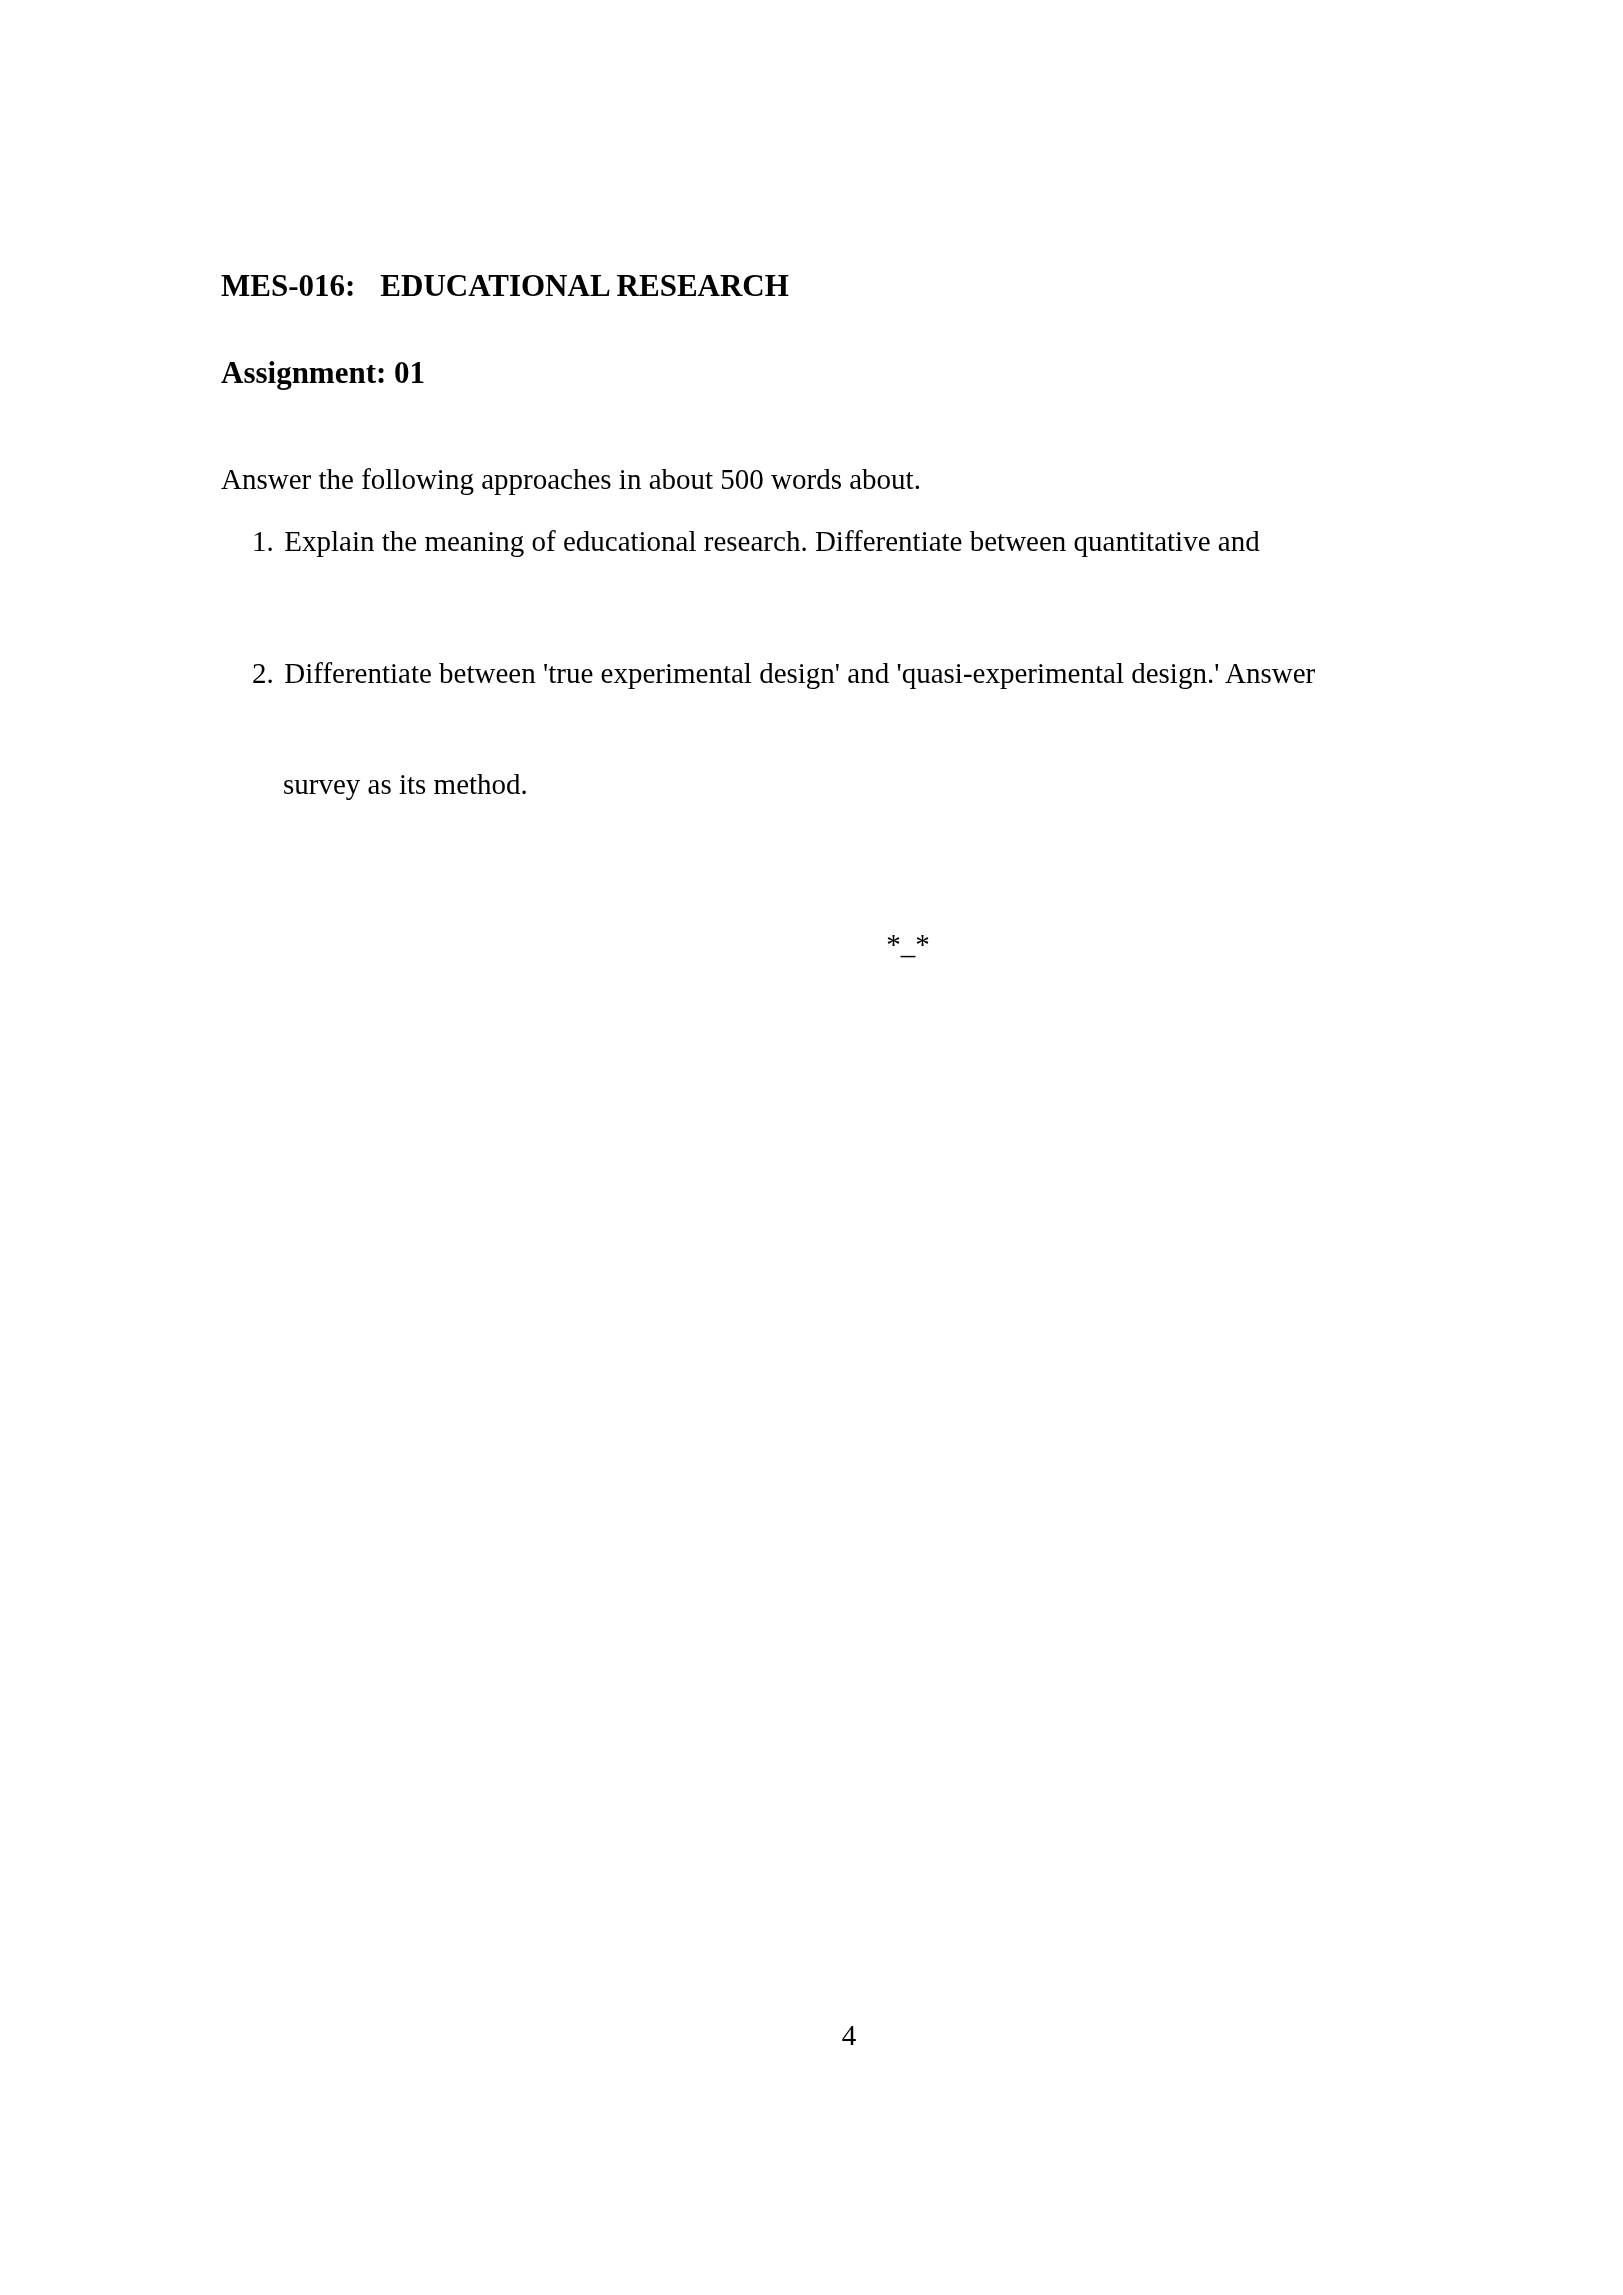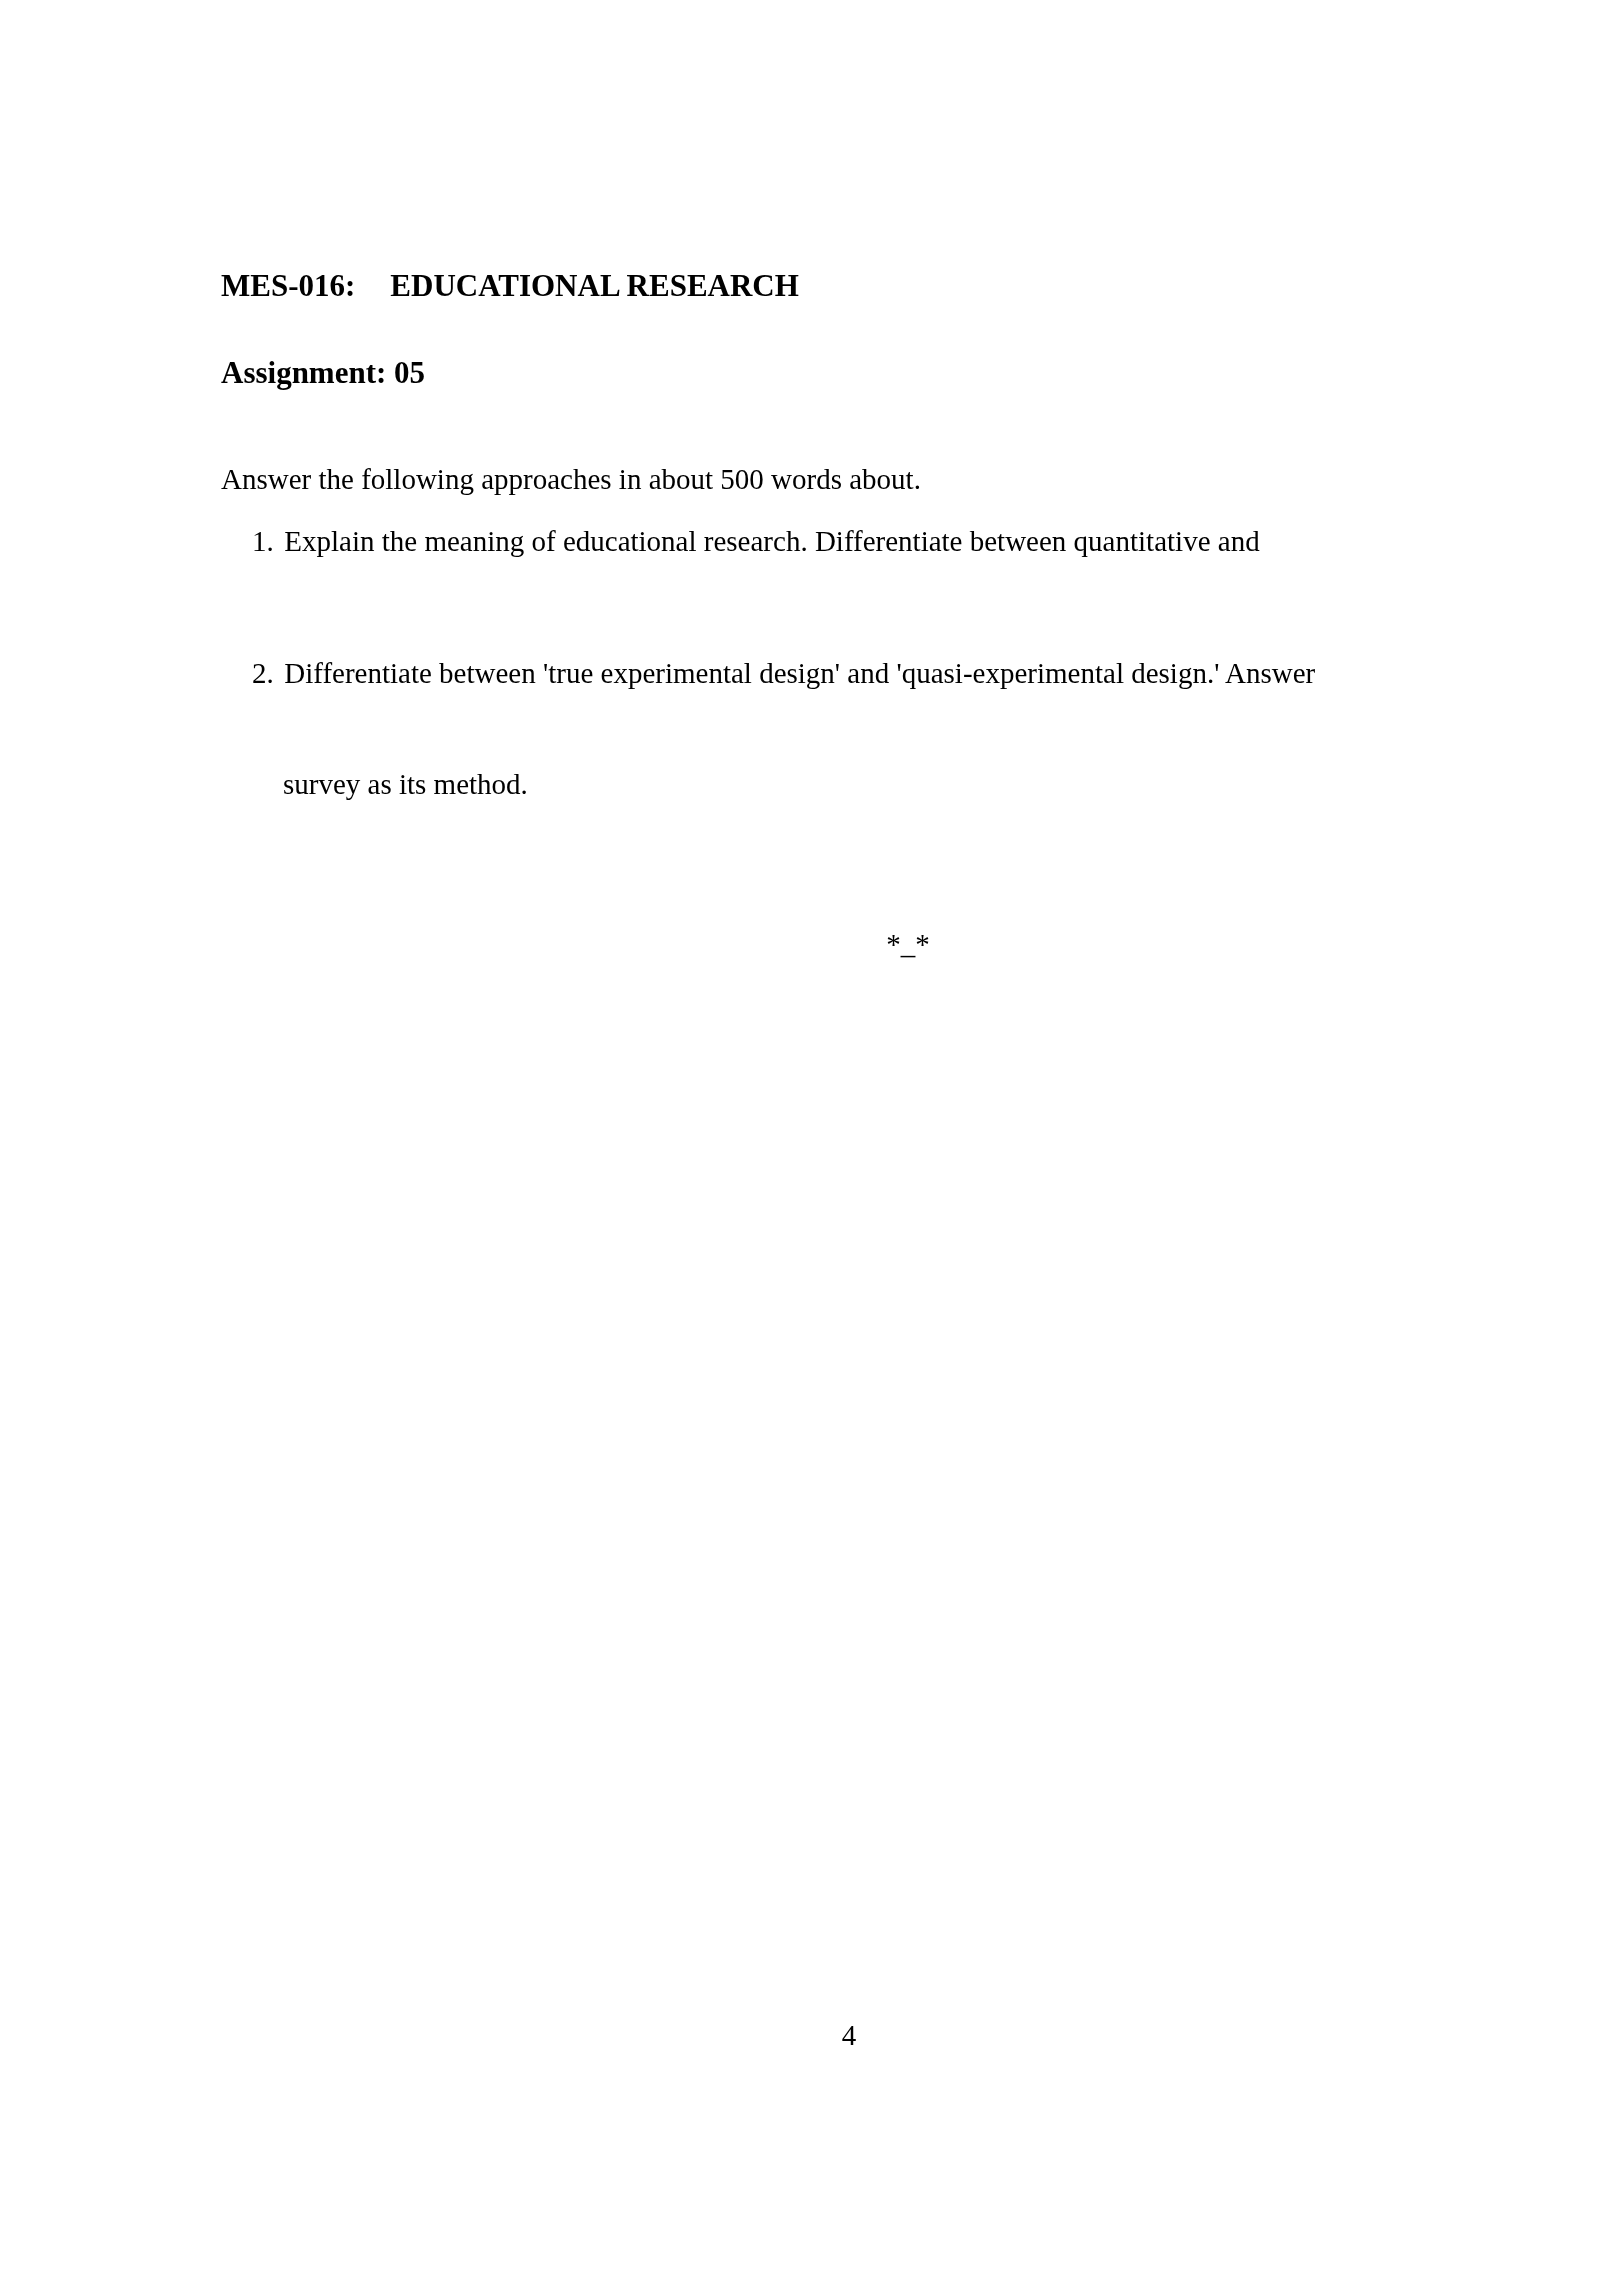--- a/index.html
+++ b/index.html
@@ -20,21 +20,21 @@
     position: absolute;
     left: 221px;
     top: 267px;
     font-size: 31px;
     font-weight: bold;
     line-height: 37px;
     white-space: nowrap;
   }
   .heading .course-code {
     display: inline-block;
-    margin-right: 35px;
+    margin-right: 25px;
   }
   .assignment {
     position: absolute;
     left: 221px;
     top: 354px;
     font-size: 31px;
     font-weight: bold;
     line-height: 37px;
     white-space: nowrap;
   }
@@ -89,21 +89,21 @@
 </style>
 </head>
 <body>
 
 <div class="page">
 
   <div class="heading">
     <span class="course-code">MES-016:</span><span>EDUCATIONAL RESEARCH</span>
   </div>
 
-  <div class="assignment">Assignment: 05</div>
+  <div class="assignment">Assignment: 01</div>
 
   <div class="intro">
     <span>Answer the following approaches in about </span><span class="emph">500 words</span><span> about.</span>
   </div>
 
   <div class="question q1">
     <div class="qline">
       <span class="qnum">1.</span><span>Explain the meaning of educational research. Differentiate between quantitative and</span>
     </div>
   </div>

